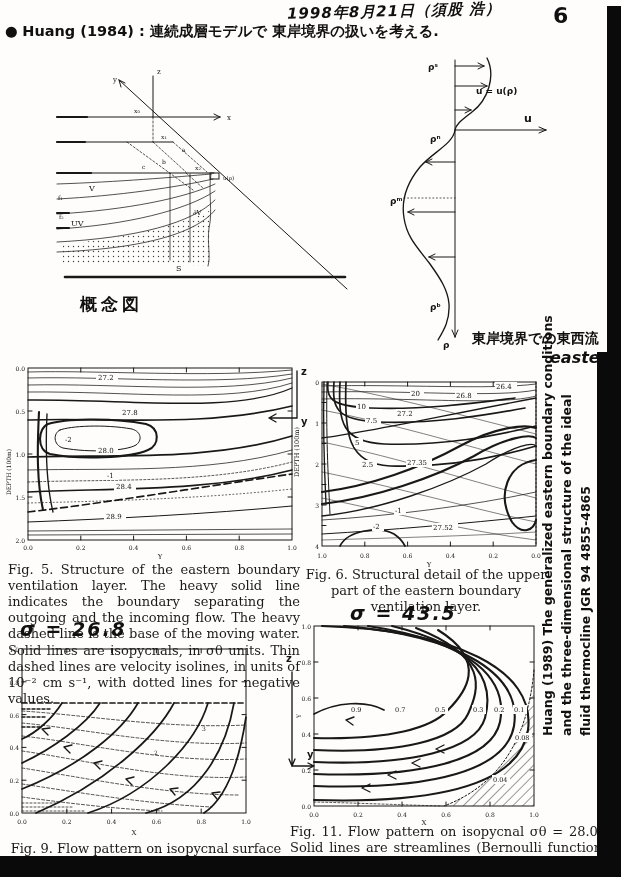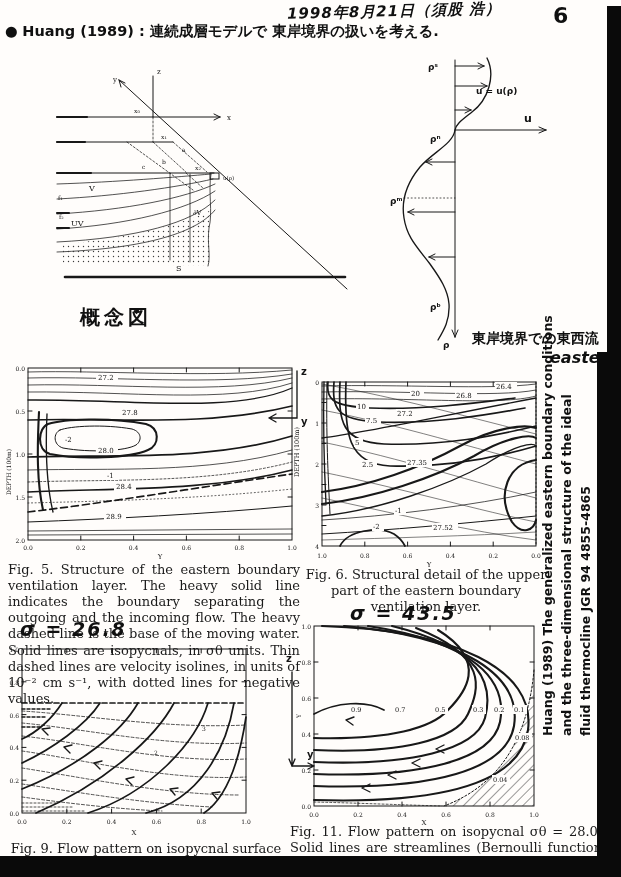--- a/index.html
+++ b/index.html
@@ -26,21 +26,21 @@
 </style>
 </head>
 <body>
 
 <div id="page">
 
   <div class="abs hand" style="left:287px;top:2px;font-size:15px;letter-spacing:1px;transform:rotate(-1.5deg);font-style:italic;">1998年8月21日（須股 浩）</div>
   <div class="abs hand" style="left:553px;top:3px;font-size:22px;">6</div>
   <div class="abs" style="left:5px;top:22px;font-size:14.5px;white-space:nowrap;">
     <span class="hand">●</span>
-    <span class="hand">Huang (1989) : 連続成層モデルで 東岸境界の扱いを考える.</span>
+    <span class="hand">Huang (1984) : 連続成層モデルで 東岸境界の扱いを考える.</span>
   </div>
 
   <svg class="abs" style="left:57px;top:60px;" width="298" height="232" viewBox="0 0 298 232">
     <defs>
       <pattern id="dots" width="5" height="5" patternUnits="userSpaceOnUse">
         <circle cx="1.5" cy="1.5" r="0.7" fill="#3a3a3a"></circle>
       </pattern>
     </defs>
     <path class="ln s1" d="M96,16 V57"></path>
     <path class="ln s1" d="M0,57 H163 M163,57 L157,54 M163,57 L157,60"></path>
@@ -74,21 +74,21 @@
     <text class="t6" x="105" y="104">b</text>
     <text class="t6" x="85" y="109">c</text>
     <text class="t8" x="32" y="131">V</text>
     <text class="t8" x="14" y="166">UV</text>
     <text class="t7" x="136" y="155">∂V</text>
     <text class="t8" x="119" y="211">S</text>
     <text class="t5" x="166" y="120">u(ρ)</text>
     <text class="t6" x="1" y="140">f₁</text>
     <text class="t6" x="2" y="159">f₂</text>
   </svg>
-  <div class="abs hand" style="left:80px;top:304px;font-size:20px;letter-spacing:4px;">概念図</div>
+  <div class="abs hand" style="left:80px;top:293px;font-size:17px;letter-spacing:4px;">概念図</div>
 
   <svg class="abs" style="left:388px;top:52px;" width="190" height="300" viewBox="0 0 190 300">
     <path class="ln s1" d="M67,8 V285 M67,285 L64,278 M67,285 L70,278"></path>
     <path class="ln s1" d="M67,78 H158 M158,78 L151,75 M158,78 L151,81"></path>
     <path class="ln s13" d="M99,6 C108,24 100,48 84,60 C74,68 68,72 67,78 C65,92 45,100 32,115 C18,132 13,148 16,166 C19,186 30,196 42,212 C52,226 60,238 61,252 C62,268 56,278 50,288"></path>
     <path class="ln s1" d="M67,14 H96 M96,14 l-6,-3 M96,14 l-6,3"></path>
     <path class="ln s1" d="M67,34 H99 M99,34 l-6,-3 M99,34 l-6,3"></path>
     <path class="ln s1" d="M67,58 H83 M83,58 l-6,-3 M83,58 l-6,3"></path>
     <path class="ln s1" d="M67,110 H38 M38,110 l6,-3 M38,110 l6,3"></path>
     <path class="ln s1" d="M67,160 H20 M20,160 l6,-3 M20,160 l6,3"></path>

